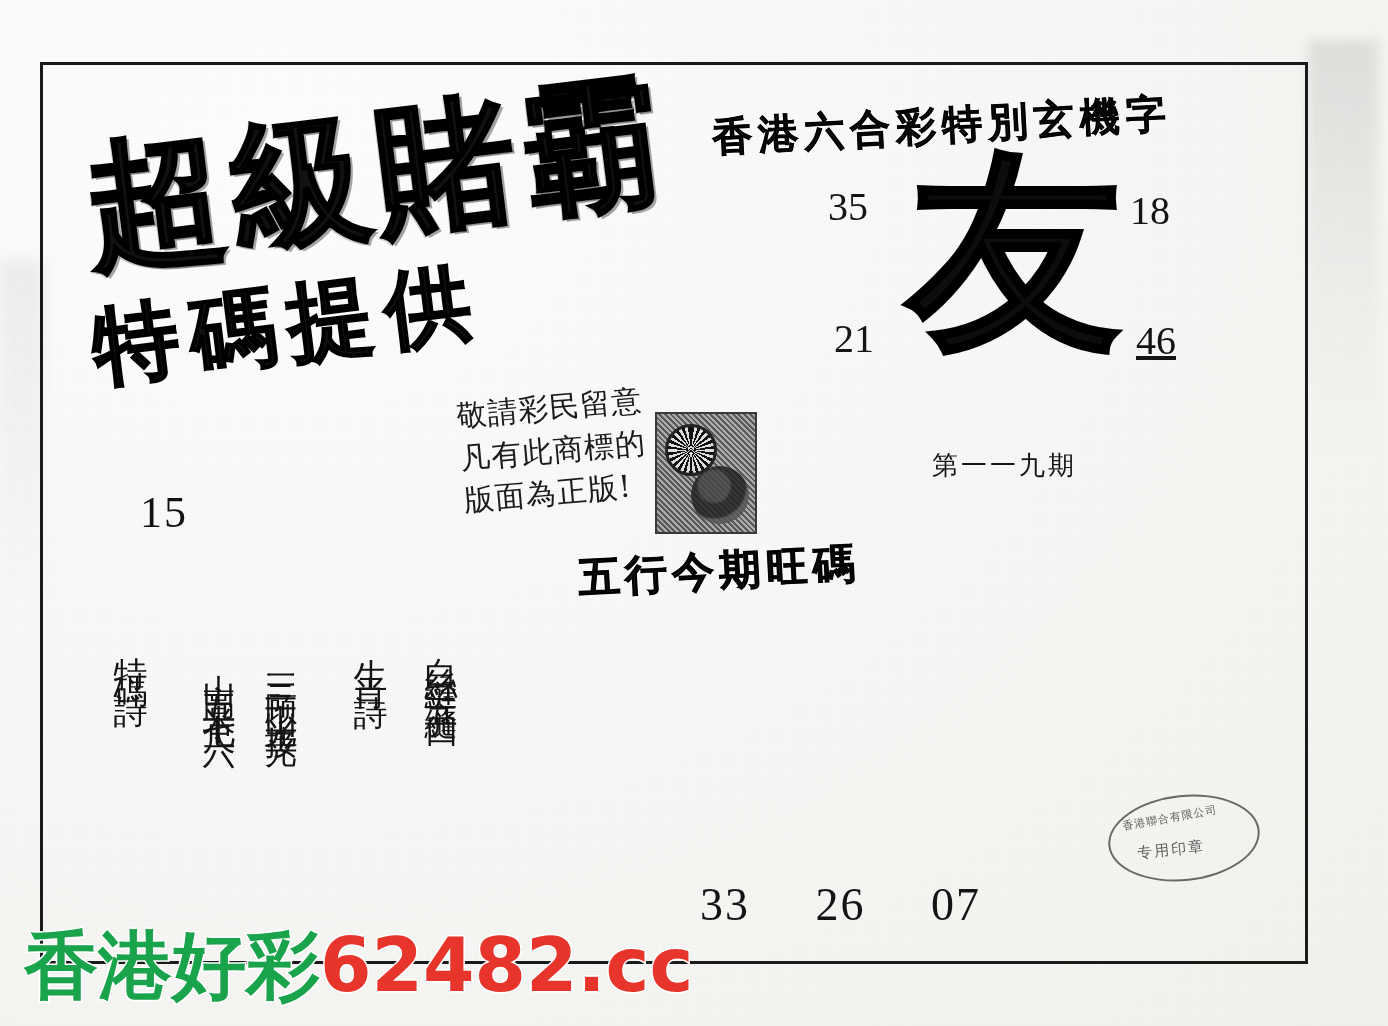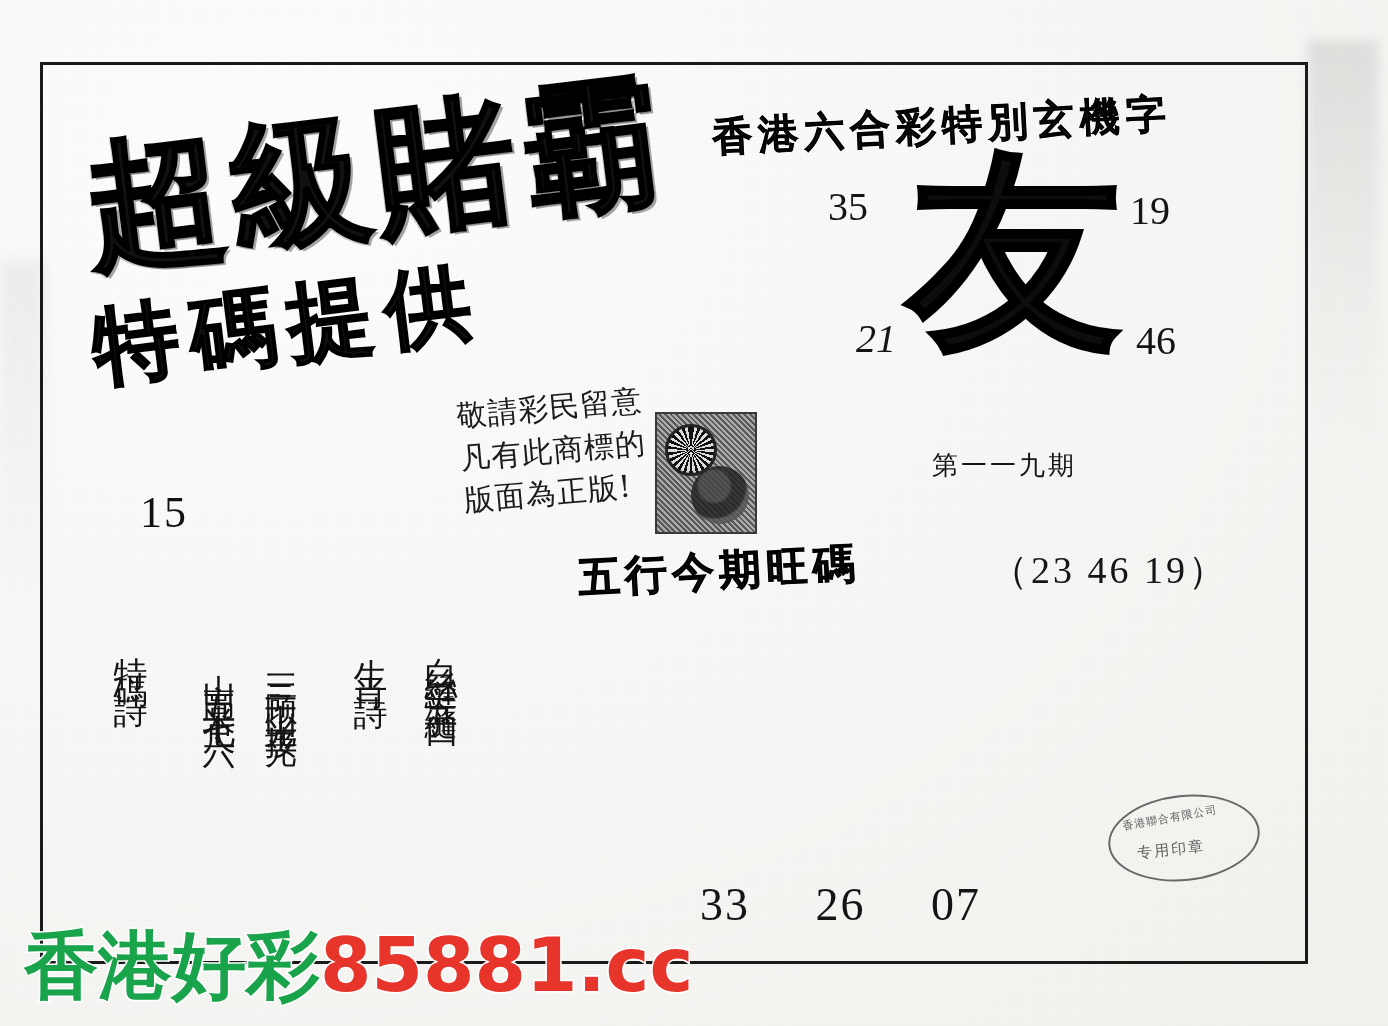--- a/index.html
+++ b/index.html
@@ -176,22 +176,22 @@
     -webkit-text-stroke: 3px #000;
   }
   .corner-num {
     position: absolute;
     font-family: "Liberation Serif", serif;
     font-size: 40px;
     color: #141414;
   }
   .c-tl { left: 8px;  top: 18px; }
   .c-tr { right: 10px; top: 22px; }
-  .c-bl { left: 36px; top: 150px; font-style: italic; }
-  .c-br { right: 4px; top: 152px; }
+  .c-bl { left: 14px; top: 150px; }
+  .c-br { right: 4px; top: 152px; text-decoration: underline; }
 
   .issue {
     position: absolute;
     left: 932px;
     top: 448px;
     font-family: "DejaVu Serif", serif;
     font-size: 26px;
     letter-spacing: 3px;
     color: #151515;
     white-space: nowrap;
@@ -332,44 +332,43 @@
 
   <div class="stamp">
     <div class="ring"></div>
     <div class="blob"></div>
   </div>
 
   <div class="hk-title">香港六合彩特別玄機字</div>
 
   <div class="char-box">
     <div class="corner-num c-tl">35</div>
-    <div class="corner-num c-tr">19</div>
+    <div class="corner-num c-tr">18</div>
     <div class="char-main">友</div>
     <div class="corner-num c-bl">21</div>
     <div class="corner-num c-br">46</div>
   </div>
 
   <div class="issue">第一一九期</div>
 
   <div class="wuxing">五行今期旺碼</div>
-  <div class="wuxing-nums">（23 46  19）</div>
 
   <div class="bottom-nums">
     <span>33</span>
     <span>26</span>
     <span>07</span>
   </div>
 
   <div class="seal">
     <div class="t1">香港聯合有限公司</div>
     <div class="t2">专用印章</div>
   </div>
 
   <div class="vcol title" style="left:108px; top:630px; height:330px;">特碼詩</div>
   <div class="vcol body" style="left:196px; top:648px; height:330px;">山高五米七尺六</div>
   <div class="vcol body" style="left:258px; top:648px; height:330px;">三三顾山光接光</div>
   <div class="vcol title" style="left:348px; top:632px; height:330px;">生肖詩</div>
   <div class="vcol body" style="left:418px; top:632px; height:340px;">白絲縫二五縫四</div>
 
   <div class="watermark">
-    <span class="wm-cn">香港好彩</span><span class="wm-num">85881</span><span class="wm-tld">.cc</span>
+    <span class="wm-cn">香港好彩</span><span class="wm-num">62482</span><span class="wm-tld">.cc</span>
   </div>
 </div>
 
 </body></html>

